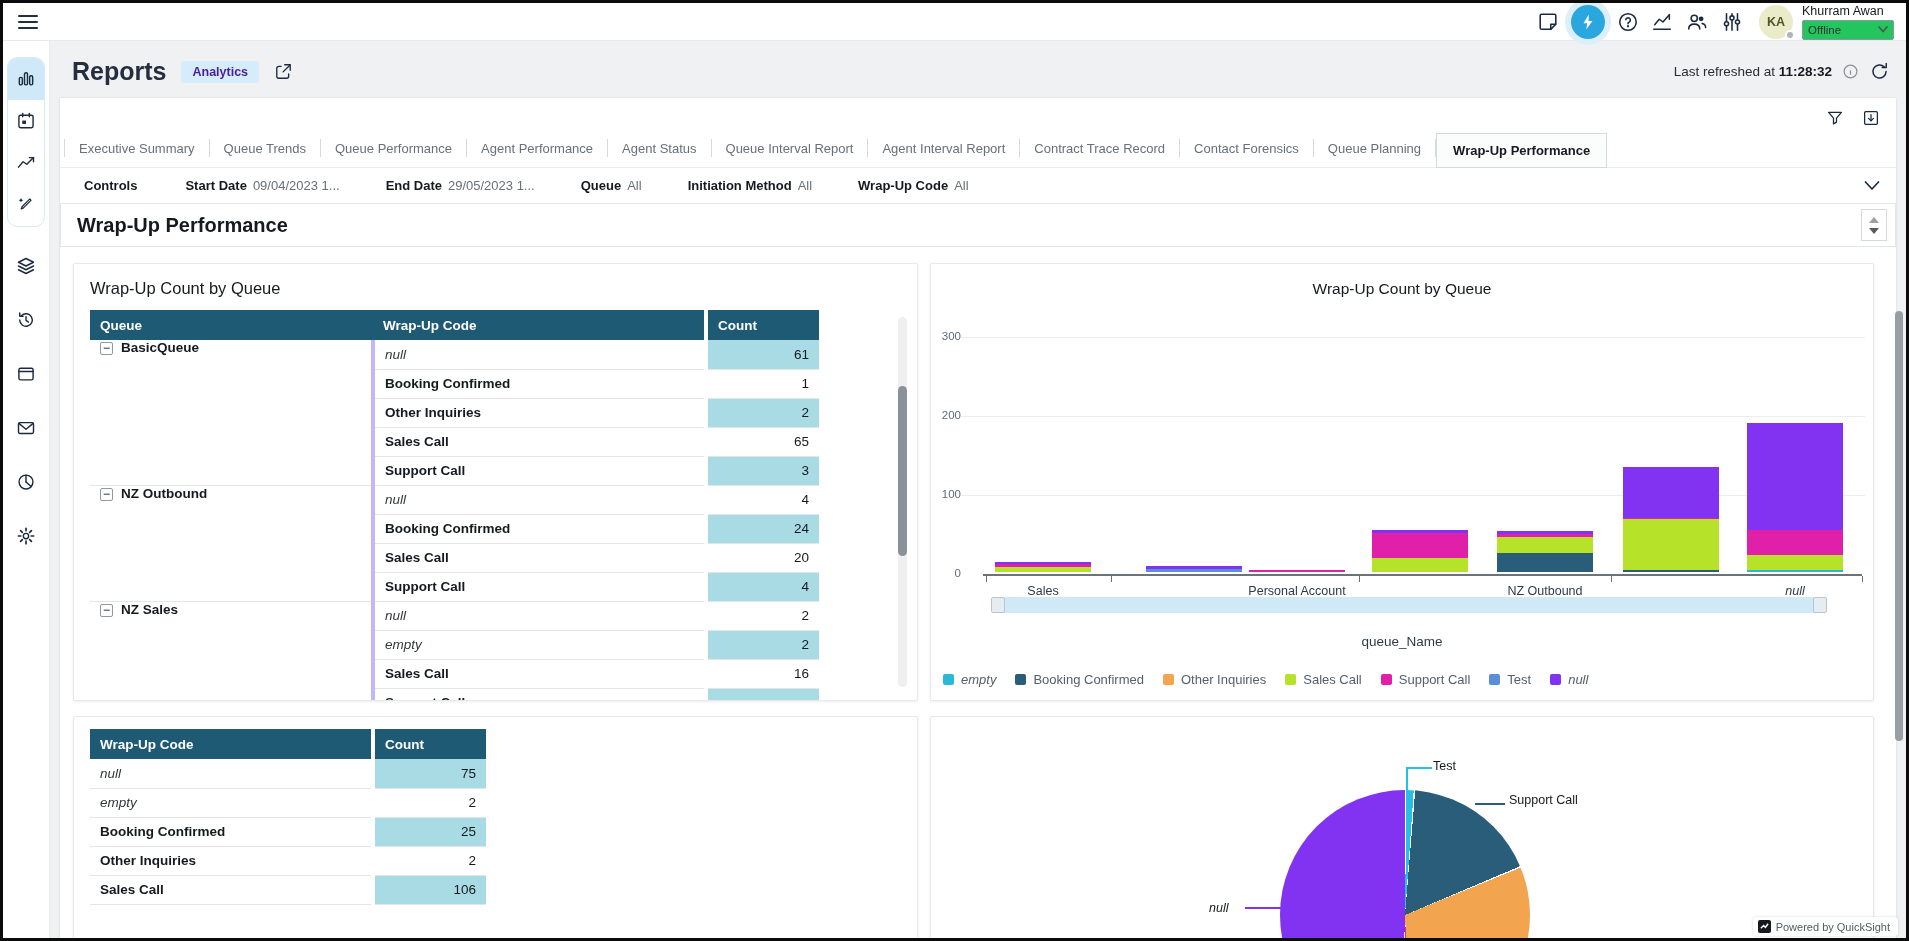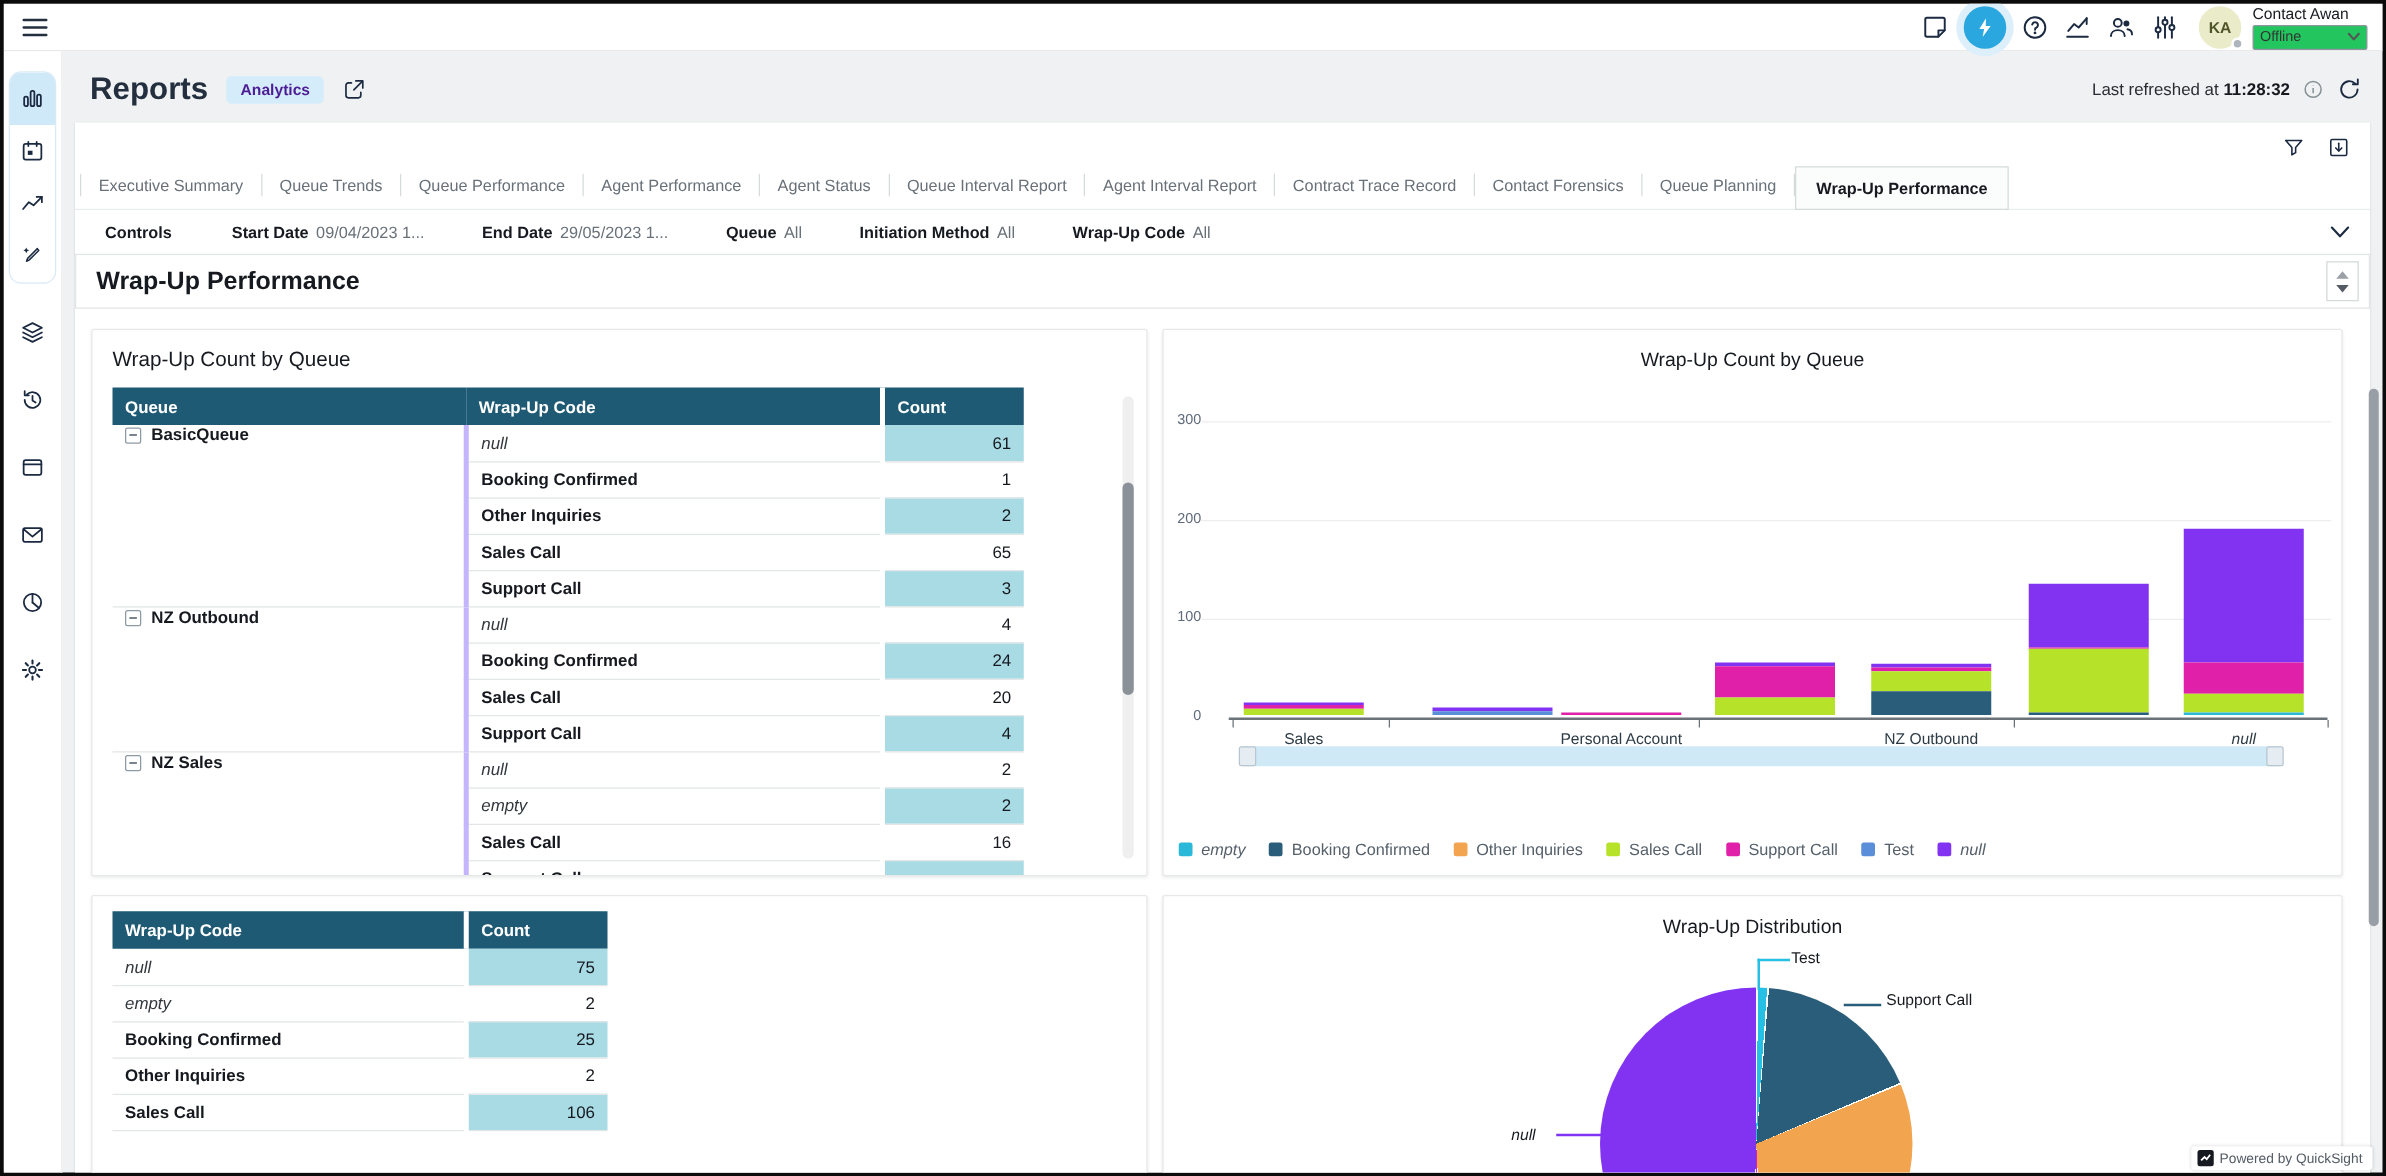--- a/index.html
+++ b/index.html
@@ -167,21 +167,21 @@
           <circle cx="12" cy="7.5" r="2.2" fill="#fff"></circle>
           <circle cx="18" cy="12" r="2.2" fill="#fff"></circle>
         </svg>
     </span>
     <div class="tb-user">
       <div class="avatar">
           <span>KA</span>
           <span class="presence"></span>
         </div>
       <div class="user-col">
-        <span class="user-name">Contact Awan</span>
+        <span class="user-name">Khurram Awan</span>
         <div class="status-select">
           <span>Offline</span>
           <svg class="ic" width="10" height="7" viewBox="0 0 10 7">
               <polyline points="1,1 5,5.5 9,1" stroke="#555"></polyline>
             </svg>
         </div>
       </div>
     </div>
   </div>
 </div>
@@ -428,20 +428,21 @@
           <div class="tbl-scroll-thumb"></div>
         </div>
 
         <div class="card" id="card-bar">
           <div class="chart-title">Wrap-Up Count by Queue</div>
           <div id="bar-plot"></div>
           <div class="zoom-strip">
             <div class="zoom-handle" style="left:-1px"></div>
             <div class="zoom-handle" style="right:-1px"></div>
           </div>
+          <div class="axis-title">queue_Name</div>
           <div class="legend" id="bar-legend">
               <span class="lg-item">
                 <span class="lg-sw" style="background: rgb(41, 184, 216);"></span>
                 <span class="italic">empty</span>
               </span>
               <span class="lg-item">
                 <span class="lg-sw" style="background: rgb(42, 93, 121);"></span>
                 <span>Booking Confirmed</span>
               </span>
               <span class="lg-item">
@@ -550,21 +551,20 @@
                 </tr>
                 <tr>
                   <td class="code">Sales Call</td>
                   <td class="v hl">106</td>
                 </tr>
               </tbody>
           </table>
         </div>
 
         <div class="card" id="card-pie" style="overflow: visible;">
-          <div class="chart-title">Wrap-Up Distribution</div>
           <div id="pie" style="background: conic-gradient(rgb(255, 255, 255) 0deg, rgb(255, 255, 255) 0.7deg, rgb(37, 192, 228) 0.7deg, rgb(37, 192, 228) 4deg, rgb(255, 255, 255) 4deg, rgb(255, 255, 255) 4.7deg, rgb(42, 93, 121) 4.7deg, rgb(42, 93, 121) 67deg, rgb(255, 255, 255) 67deg, rgb(255, 255, 255) 67.7deg, rgb(242, 164, 78) 67.7deg, rgb(242, 164, 78) 177deg, rgb(255, 255, 255) 177deg, rgb(255, 255, 255) 177.7deg, rgb(224, 32, 168) 177.7deg, rgb(224, 32, 168) 181deg, rgb(255, 255, 255) 181deg, rgb(255, 255, 255) 181.7deg, rgb(129, 51, 241) 181.7deg, rgb(129, 51, 241) 360deg);"></div>
           <div id="pie-callouts" style="position: absolute; inset: 0px; pointer-events: none;">
               <div class="pie-label" style="left: 502px; top: 42px;">Test</div>
               <div class="pie-line" style="left: 475px; top: 50px; width: 2px; height: 25px; background: rgb(37, 192, 228);"></div>
               <div class="pie-line" style="left: 475px; top: 50px; width: 26px; height: 2px; background: rgb(37, 192, 228);"></div>
               <div class="pie-label" style="left: 578px; top: 76px;">Support Call</div>
               <div class="pie-line" style="left: 544px; top: 86px; width: 30px; height: 2px; background: rgb(42, 93, 121);"></div>
               <div class="pie-label italic" style="left: 278px; top: 184px;">null</div>
               <div class="pie-line" style="left: 314px; top: 190px; width: 36px; height: 2px; background: rgb(129, 51, 241);"></div>
             </div>

